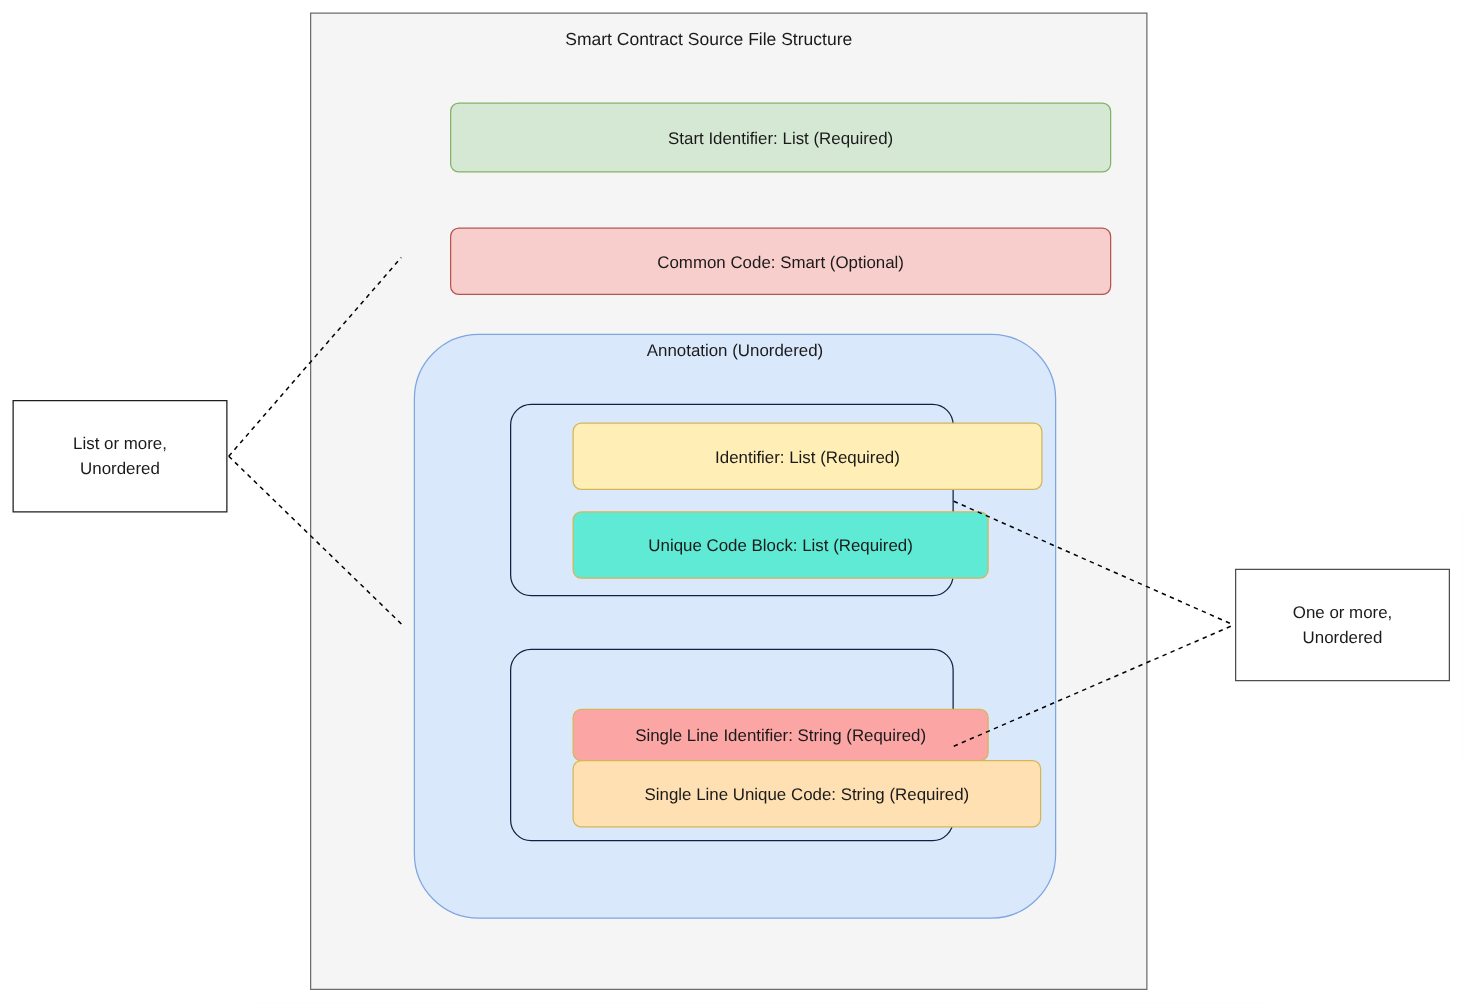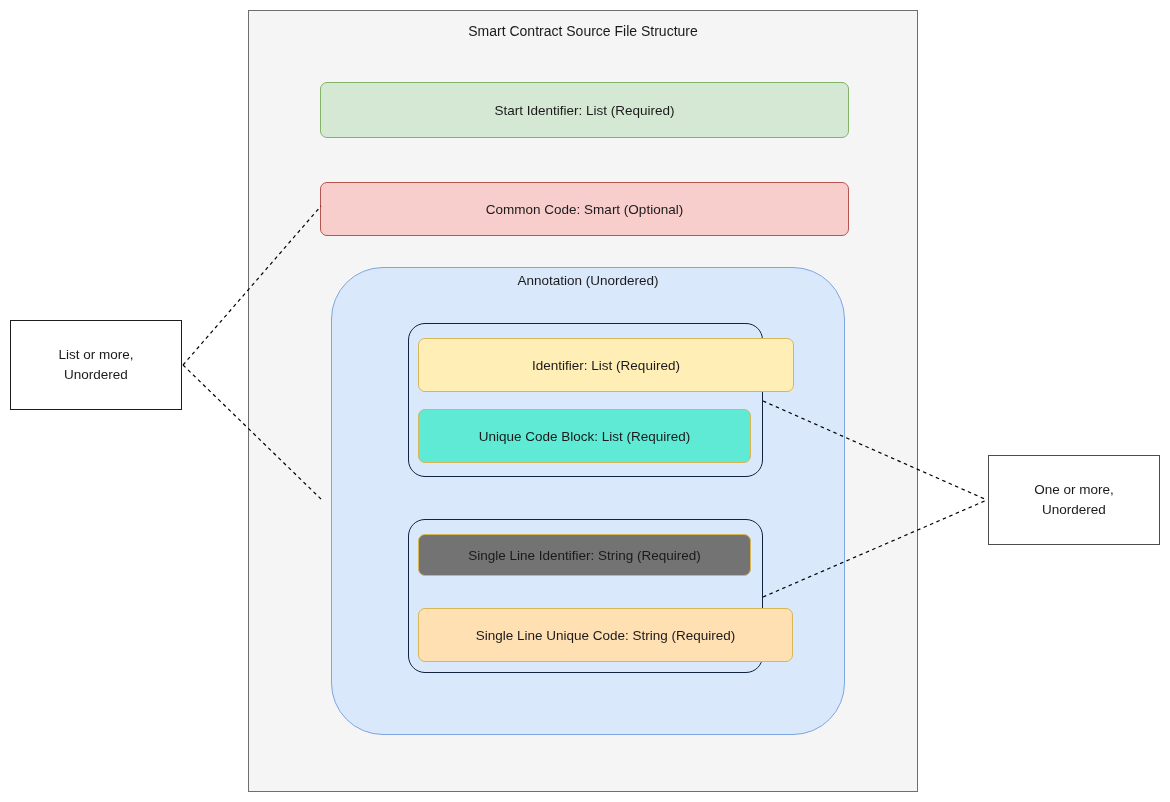--- a/index.html
+++ b/index.html
@@ -29,41 +29,42 @@
   #outer-panel {
     left: 248px;
     top: 10px;
     width: 670px;
     height: 782px;
     background: #f5f5f5;
     border: 1px solid #6e6e6e;
   }
 
   #diagram-title {
-    left: 248px;
+    left: 232px;
     top: 22px;
     width: 670px;
     text-align: center;
     font-size: 14px;
     line-height: 18px;
     color: #1a1a1a;
   }
 
   
   .field-box {
     border-radius: 7px;
     border-width: 1px;
     border-style: solid;
     display: flex;
     align-items: center;
     justify-content: center;
     font-size: 13.5px;
     line-height: 17px;
     text-align: center;
     padding: 0 10px;
+    margin-left: 40px;
   }
 
   #box-start-identifier {
     left: 320px;
     top: 82px;
     width: 529px;
     height: 56px;
     background: #d5e8d4;
     border-color: #82b366;
   }
@@ -133,24 +134,24 @@
     top: 409px;
     width: 333px;
     height: 54px;
     background: #5eead4;
     border-color: #d6b656;
   }
 
   
   #box-single-line-identifier {
     left: 418px;
-    top: 534px;
+    top: 567px;
     width: 333px;
     height: 42px;
-    background: #737373;
+    background: #fca5a5;
     border-color: #d6b656;
   }
 
   #box-single-line-unique-code {
     left: 418px;
     top: 608px;
     width: 375px;
     height: 54px;
     background: #ffe0b2;
     border-color: #d6b656;

